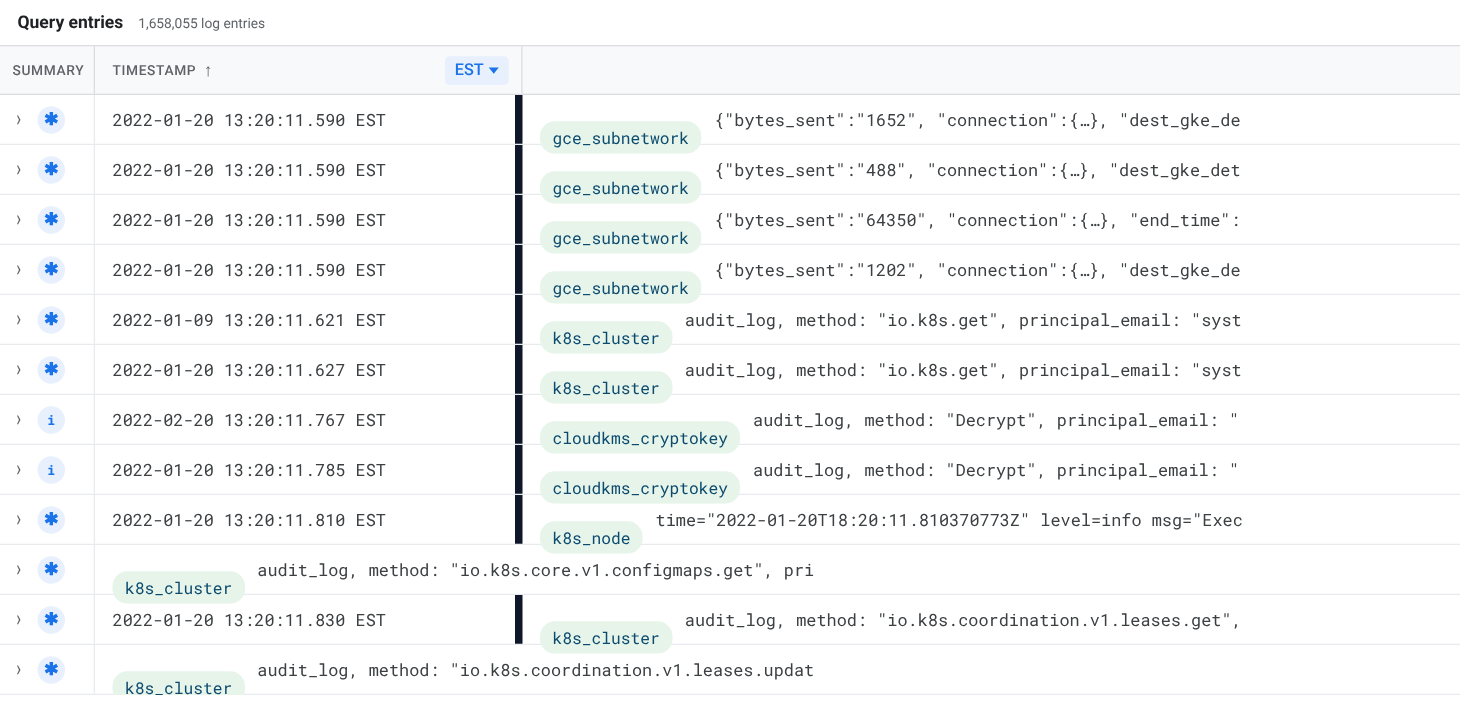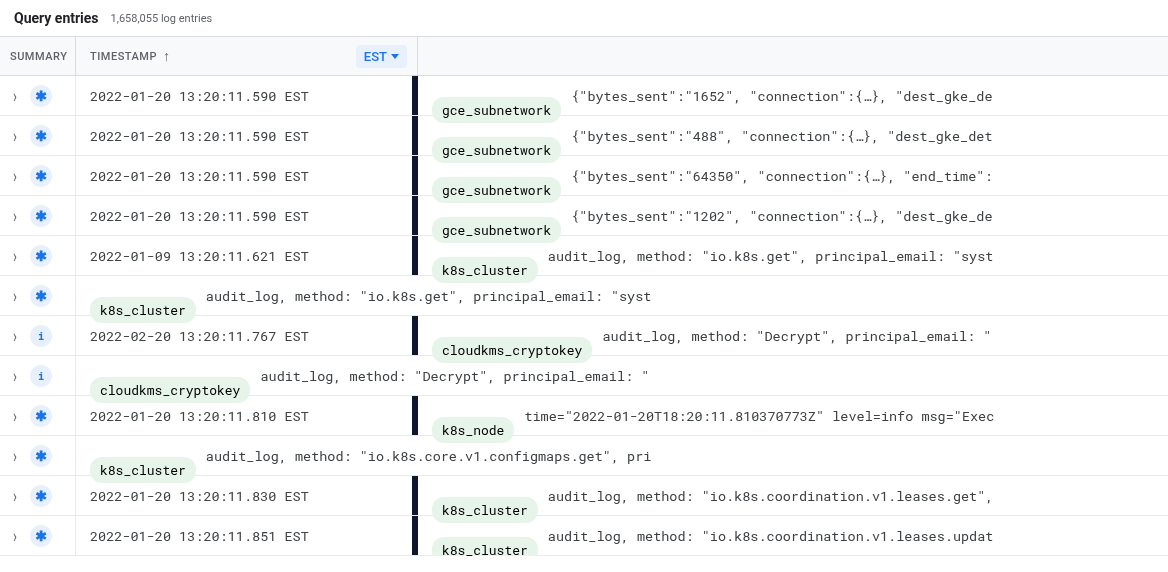--- a/index.html
+++ b/index.html
@@ -174,21 +174,21 @@
     color: #1a73e8;
     font-size: 11px;
     font-family: 'Roboto Mono', monospace;
     font-style: normal;
     font-weight: 700;
   }
   .sev-info::before { content: "i"; }
   .sev-default::before { content: "✱"; font-size: 14px; }
   .resource-chip {
     background: #e6f4ea;
-    color: #000000;
+    color: #0c4a6e;
     padding: 4px 10px;
     border-radius: 12px;
     font-family: 'Roboto Mono', Menlo, Consolas, monospace;
     font-size: 13px;
     flex-shrink: 0;
     margin-top: 28px;
   }
   .summary-text {
     overflow: hidden;
     text-overflow: clip;
@@ -271,20 +271,21 @@
       <div class="c-sum">
         <span class="resource-chip">k8s_cluster</span>
         <span class="summary-text">audit_log, method: "io.k8s.get", principal_email: "syst</span>
       </div>
     </div>
     <div class="row">
       <div class="c-sev">
         <span class="chevron" style="transform: scaleY(1.4);">›</span>
         <span class="sev-dot sev-default"></span>
       </div>
+      <div class="c-ts">2022-01-20 13:20:11.627 EST</div>
       <div class="c-sum">
         <span class="resource-chip">k8s_cluster</span>
         <span class="summary-text">audit_log, method: "io.k8s.get", principal_email: "syst</span>
       </div>
     </div>
     <div class="row">
       <div class="c-sev">
         <span class="chevron" style="transform: scaleY(1.4);">›</span>
         <span class="sev-dot sev-info"></span>
       </div>
@@ -292,20 +293,21 @@
       <div class="c-sum">
         <span class="resource-chip">cloudkms_cryptokey</span>
         <span class="summary-text">audit_log, method: "Decrypt", principal_email: "</span>
       </div>
     </div>
     <div class="row">
       <div class="c-sev">
         <span class="chevron" style="transform: scaleY(1.4);">›</span>
         <span class="sev-dot sev-info"></span>
       </div>
+      <div class="c-ts">2022-01-20 13:20:11.785 EST</div>
       <div class="c-sum">
         <span class="resource-chip">cloudkms_cryptokey</span>
         <span class="summary-text">audit_log, method: "Decrypt", principal_email: "</span>
       </div>
     </div>
     <div class="row">
       <div class="c-sev">
         <span class="chevron" style="transform: scaleY(1.4);">›</span>
         <span class="sev-dot sev-default"></span>
       </div>
@@ -334,19 +336,18 @@
       <div class="c-sum">
         <span class="resource-chip">k8s_cluster</span>
         <span class="summary-text">audit_log, method: "io.k8s.coordination.v1.leases.get",</span>
       </div>
     </div>
     <div class="row">
       <div class="c-sev">
         <span class="chevron" style="transform: scaleY(1.4);">›</span>
         <span class="sev-dot sev-default"></span>
       </div>
-      <div class="c-ts">2022-01-20 13:20:11.851 EST</div>
       <div class="c-sum">
         <span class="resource-chip">k8s_cluster</span>
         <span class="summary-text">audit_log, method: "io.k8s.coordination.v1.leases.updat</span>
       </div>
     </div>
   </div>
 
 </body></html>

